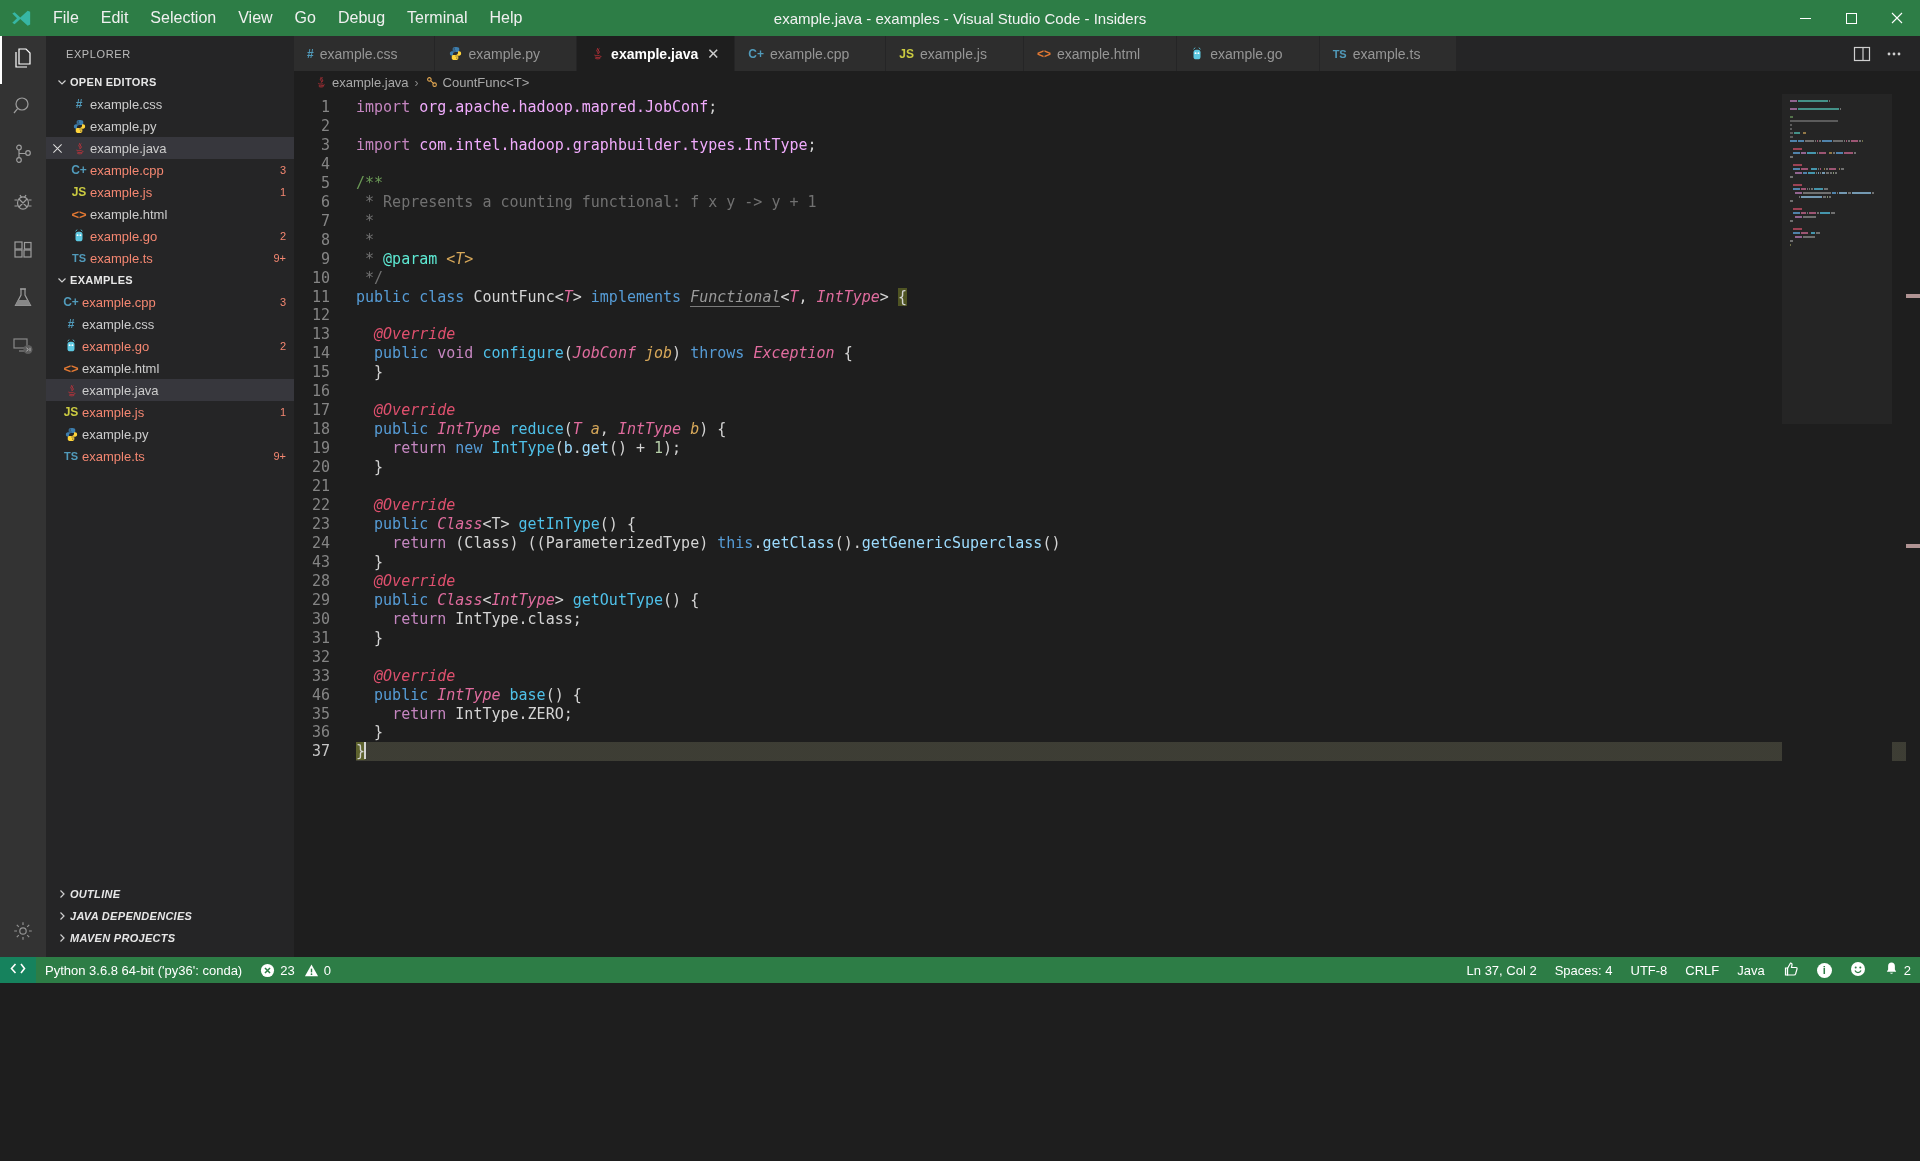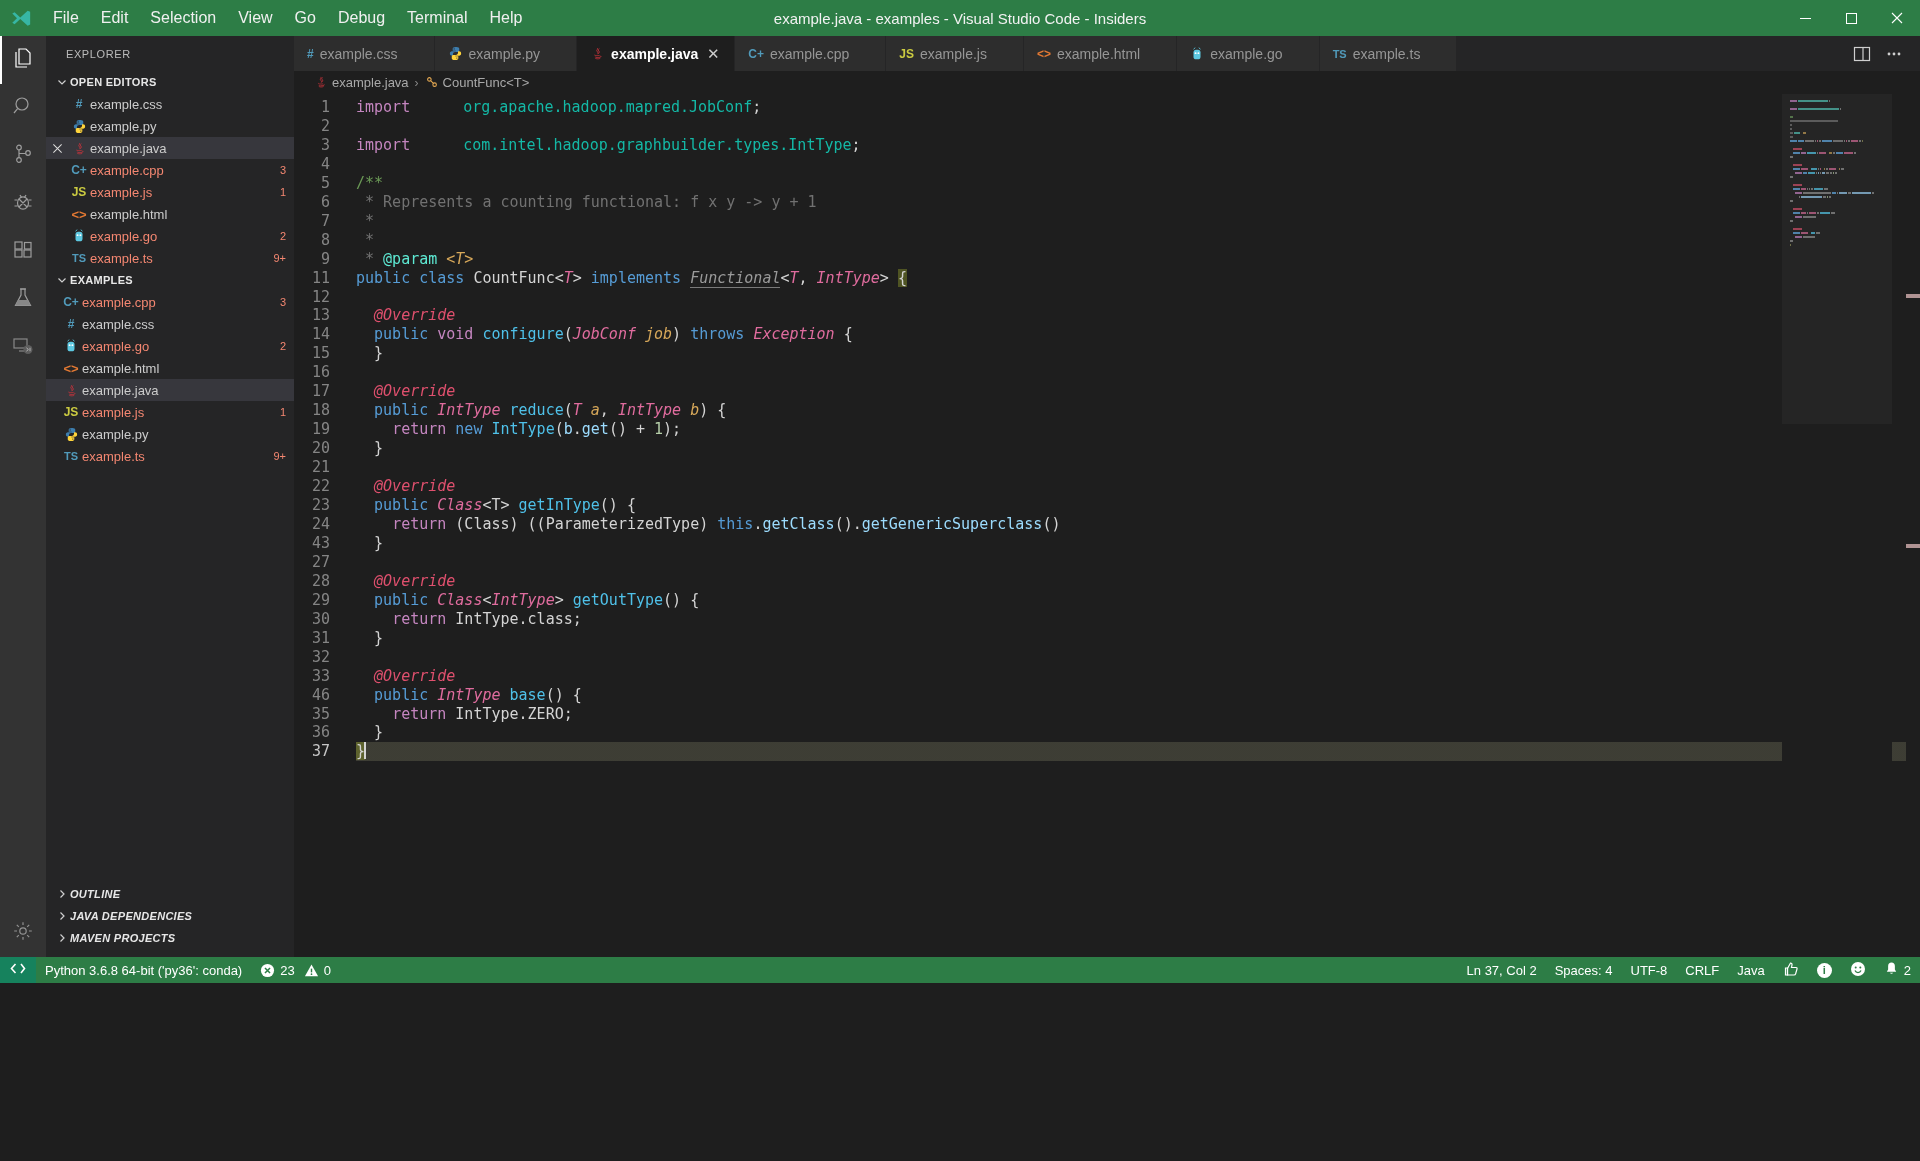--- a/index.html
+++ b/index.html
@@ -125,21 +125,21 @@
   .t-kw2  { color: #c586c0; }
   .t-cmt-d{ color: #717171; }
   .t-type { color: #5eead4; }
   .t-cls  { color: #e06c9e; font-style: italic; }
   .t-fn   { color: #4fc1e9; }
   .t-var  { color: #9cdcfe; }
   .t-param{ color: #d7a85a; font-style: italic; }
   .t-num  { color: #b5cea8; }
   .t-ann  { color: #e0506e; font-style: italic; }
   .t-jdoc { color: #6a9955; }
-  .t-pkg  { color: #14b8a6; margin-left: 44px; }
+  .t-pkg  { color: #f0abfc; }
   .t-plain{ color: #d4d4d4; }
   .t-iface{ color: #9a9a9a; font-style: italic; border-bottom: 1px solid #7a7a7a; }
   .t-brmatch { background: rgba(120,130,40,0.55); color: #d4d4d4; }
   .cursor {
     display: inline-block; width: 2px; height: 17px; background: #d4d4d4;
     vertical-align: -3px; margin-left: -1px;
   }
 
   
   .minimap {
@@ -584,36 +584,36 @@
           <div class="code-lines" id="code-lines">
               <div class="cline"><span class="lnum">1</span><span class="ctext"><span class="t-kw2">import </span><span class="t-pkg">org.apache.hadoop.mapred.JobConf</span><span class="t-plain">;</span></span></div>
               <div class="cline"><span class="lnum">2</span><span class="ctext"></span></div>
               <div class="cline"><span class="lnum">3</span><span class="ctext"><span class="t-kw2">import </span><span class="t-pkg">com.intel.hadoop.graphbuilder.types.IntType</span><span class="t-plain">;</span></span></div>
               <div class="cline"><span class="lnum">4</span><span class="ctext"></span></div>
               <div class="cline"><span class="lnum">5</span><span class="ctext"><span class="t-jdoc">/**</span></span></div>
               <div class="cline"><span class="lnum">6</span><span class="ctext"><span class="t-cmt-d"> * Represents a counting functional: f x y -&gt; y + 1</span></span></div>
               <div class="cline"><span class="lnum">7</span><span class="ctext"><span class="t-cmt-d"> *</span></span></div>
               <div class="cline"><span class="lnum">8</span><span class="ctext"><span class="t-cmt-d"> *</span></span></div>
               <div class="cline"><span class="lnum">9</span><span class="ctext"><span class="t-cmt-d"> * </span><span class="t-type">@param</span><span class="t-cmt-d"> </span><span class="t-param">&lt;T&gt;</span></span></div>
+              <div class="cline"><span class="lnum">10</span><span class="ctext"><span class="t-cmt-d"> */</span></span></div>
               <div class="cline"><span class="lnum">11</span><span class="ctext"><span class="t-kw">public </span><span class="t-kw">class </span><span class="t-plain">CountFunc</span><span class="t-plain">&lt;</span><span class="t-cls">T</span><span class="t-plain">&gt; </span><span class="t-kw">implements </span><span class="t-iface">Functional</span><span class="t-plain">&lt;</span><span class="t-cls">T</span><span class="t-plain">, </span><span class="t-cls">IntType</span><span class="t-plain">&gt; </span><span class="t-brmatch">{</span></span></div>
               <div class="cline"><span class="lnum">12</span><span class="ctext"></span></div>
               <div class="cline"><span class="lnum">13</span><span class="ctext"><span class="t-plain">  </span><span class="t-ann">@Override</span></span></div>
               <div class="cline"><span class="lnum">14</span><span class="ctext"><span class="t-plain">  </span><span class="t-kw">public </span><span class="t-kw2">void </span><span class="t-fn">configure</span><span class="t-plain">(</span><span class="t-cls">JobConf</span><span class="t-plain"> </span><span class="t-param">job</span><span class="t-plain">) </span><span class="t-kw">throws </span><span class="t-cls">Exception</span><span class="t-plain"> {</span></span></div>
               <div class="cline"><span class="lnum">15</span><span class="ctext"><span class="t-plain">  }</span></span></div>
               <div class="cline"><span class="lnum">16</span><span class="ctext"></span></div>
               <div class="cline"><span class="lnum">17</span><span class="ctext"><span class="t-plain">  </span><span class="t-ann">@Override</span></span></div>
               <div class="cline"><span class="lnum">18</span><span class="ctext"><span class="t-plain">  </span><span class="t-kw">public </span><span class="t-cls">IntType</span><span class="t-plain"> </span><span class="t-fn">reduce</span><span class="t-plain">(</span><span class="t-cls">T</span><span class="t-plain"> </span><span class="t-param">a</span><span class="t-plain">, </span><span class="t-cls">IntType</span><span class="t-plain"> </span><span class="t-param">b</span><span class="t-plain">) {</span></span></div>
               <div class="cline"><span class="lnum">19</span><span class="ctext"><span class="t-plain">    </span><span class="t-kw2">return </span><span class="t-kw">new </span><span class="t-fn">IntType</span><span class="t-plain">(</span><span class="t-var">b</span><span class="t-plain">.</span><span class="t-var">get</span><span class="t-plain">() </span><span class="t-plain">+ </span><span class="t-num">1</span><span class="t-plain">);</span></span></div>
               <div class="cline"><span class="lnum">20</span><span class="ctext"><span class="t-plain">  }</span></span></div>
               <div class="cline"><span class="lnum">21</span><span class="ctext"></span></div>
               <div class="cline"><span class="lnum">22</span><span class="ctext"><span class="t-plain">  </span><span class="t-ann">@Override</span></span></div>
               <div class="cline"><span class="lnum">23</span><span class="ctext"><span class="t-plain">  </span><span class="t-kw">public </span><span class="t-cls">Class</span><span class="t-plain">&lt;</span><span class="t-plain">T</span><span class="t-plain">&gt; </span><span class="t-fn">getInType</span><span class="t-plain">() {</span></span></div>
               <div class="cline"><span class="lnum">24</span><span class="ctext"><span class="t-plain">    </span><span class="t-kw2">return </span><span class="t-plain">(Class) ((ParameterizedType) </span><span class="t-kw">this</span><span class="t-plain">.</span><span class="t-var">getClass</span><span class="t-plain">().</span><span class="t-var">getGenericSuperclass</span><span class="t-plain">()</span></span></div>
               <div class="cline"><span class="lnum">43</span><span class="ctext"><span class="t-plain">  }</span></span></div>
-              <div class="cline"><span class="lnum">27</span><span class="ctext"></span></div>
               <div class="cline"><span class="lnum">28</span><span class="ctext"><span class="t-plain">  </span><span class="t-ann">@Override</span></span></div>
               <div class="cline"><span class="lnum">29</span><span class="ctext"><span class="t-plain">  </span><span class="t-kw">public </span><span class="t-cls">Class</span><span class="t-plain">&lt;</span><span class="t-cls">IntType</span><span class="t-plain">&gt; </span><span class="t-fn">getOutType</span><span class="t-plain">() {</span></span></div>
               <div class="cline"><span class="lnum">30</span><span class="ctext"><span class="t-plain">    </span><span class="t-kw2">return </span><span class="t-plain">IntType.class;</span></span></div>
               <div class="cline"><span class="lnum">31</span><span class="ctext"><span class="t-plain">  }</span></span></div>
               <div class="cline"><span class="lnum">32</span><span class="ctext"></span></div>
               <div class="cline"><span class="lnum">33</span><span class="ctext"><span class="t-plain">  </span><span class="t-ann">@Override</span></span></div>
               <div class="cline"><span class="lnum">46</span><span class="ctext"><span class="t-plain">  </span><span class="t-kw">public </span><span class="t-cls">IntType</span><span class="t-plain"> </span><span class="t-fn">base</span><span class="t-plain">() {</span></span></div>
               <div class="cline"><span class="lnum">35</span><span class="ctext"><span class="t-plain">    </span><span class="t-kw2">return </span><span class="t-plain">IntType.ZERO;</span></span></div>
               <div class="cline"><span class="lnum">36</span><span class="ctext"><span class="t-plain">  }</span></span></div>
               <div class="cline current"><span class="lnum">37</span><span class="ctext"><span class="t-brmatch">}</span><span class="cursor"></span></span></div>

